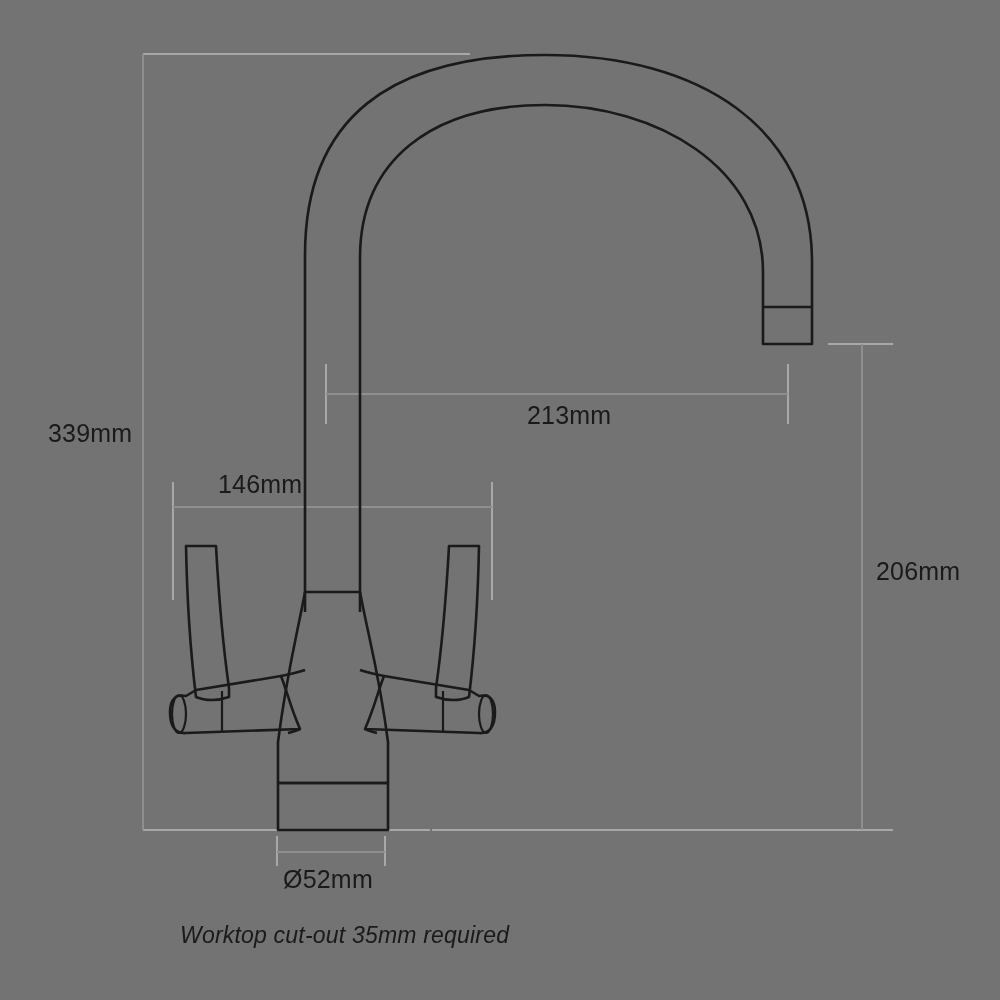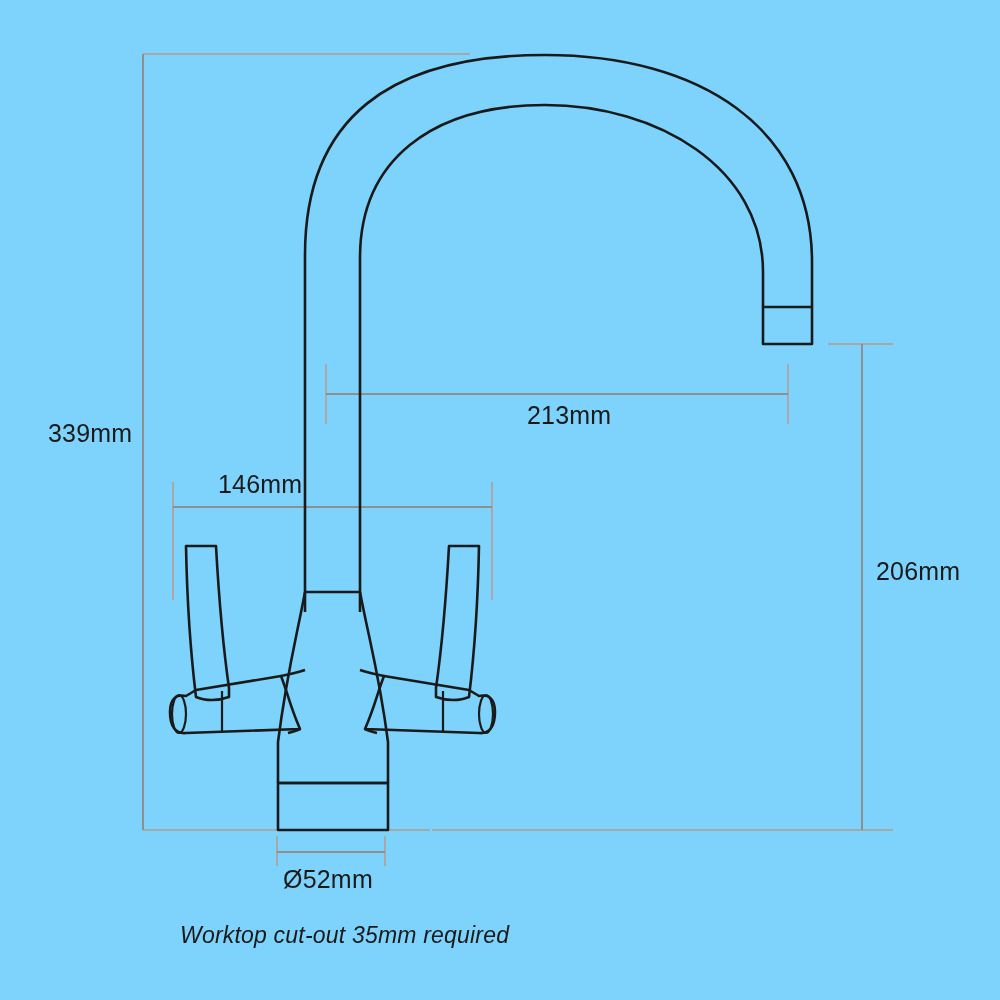--- a/index.html
+++ b/index.html
@@ -10,21 +10,21 @@
   body {
     width: 1000px;
     height: 1000px;
     font-family: "Liberation Sans", sans-serif;
     overflow: hidden;
   }
   #drawing-root {
     position: relative;
     width: 1000px;
     height: 1000px;
-    background: #7dd3fc;
+    background: #737373;
   }
   svg#tech-drawing {
     display: block;
     width: 1000px;
     height: 1000px;
   }
   .product-outline {
     fill: none;
     stroke: #1a1a1a;
     stroke-width: 2.6;

